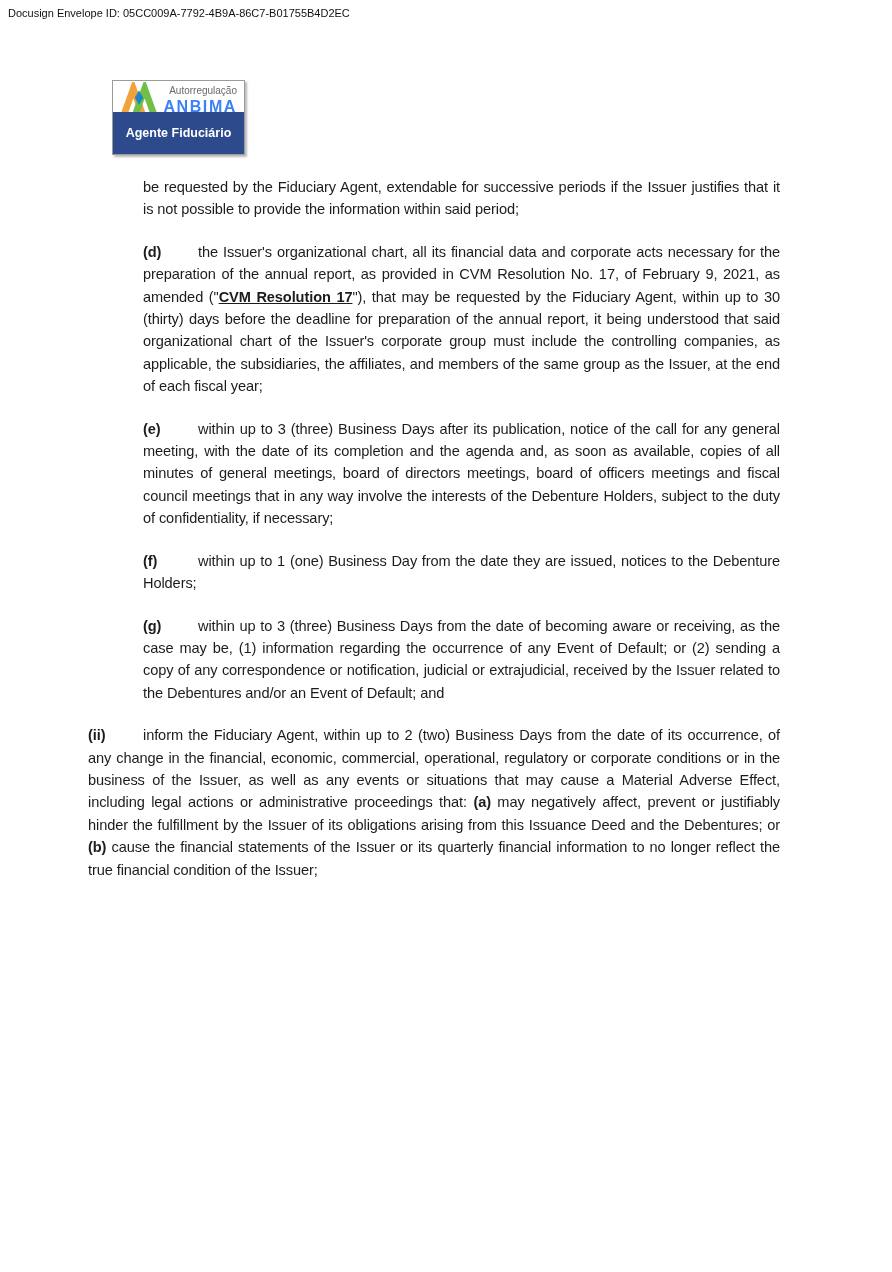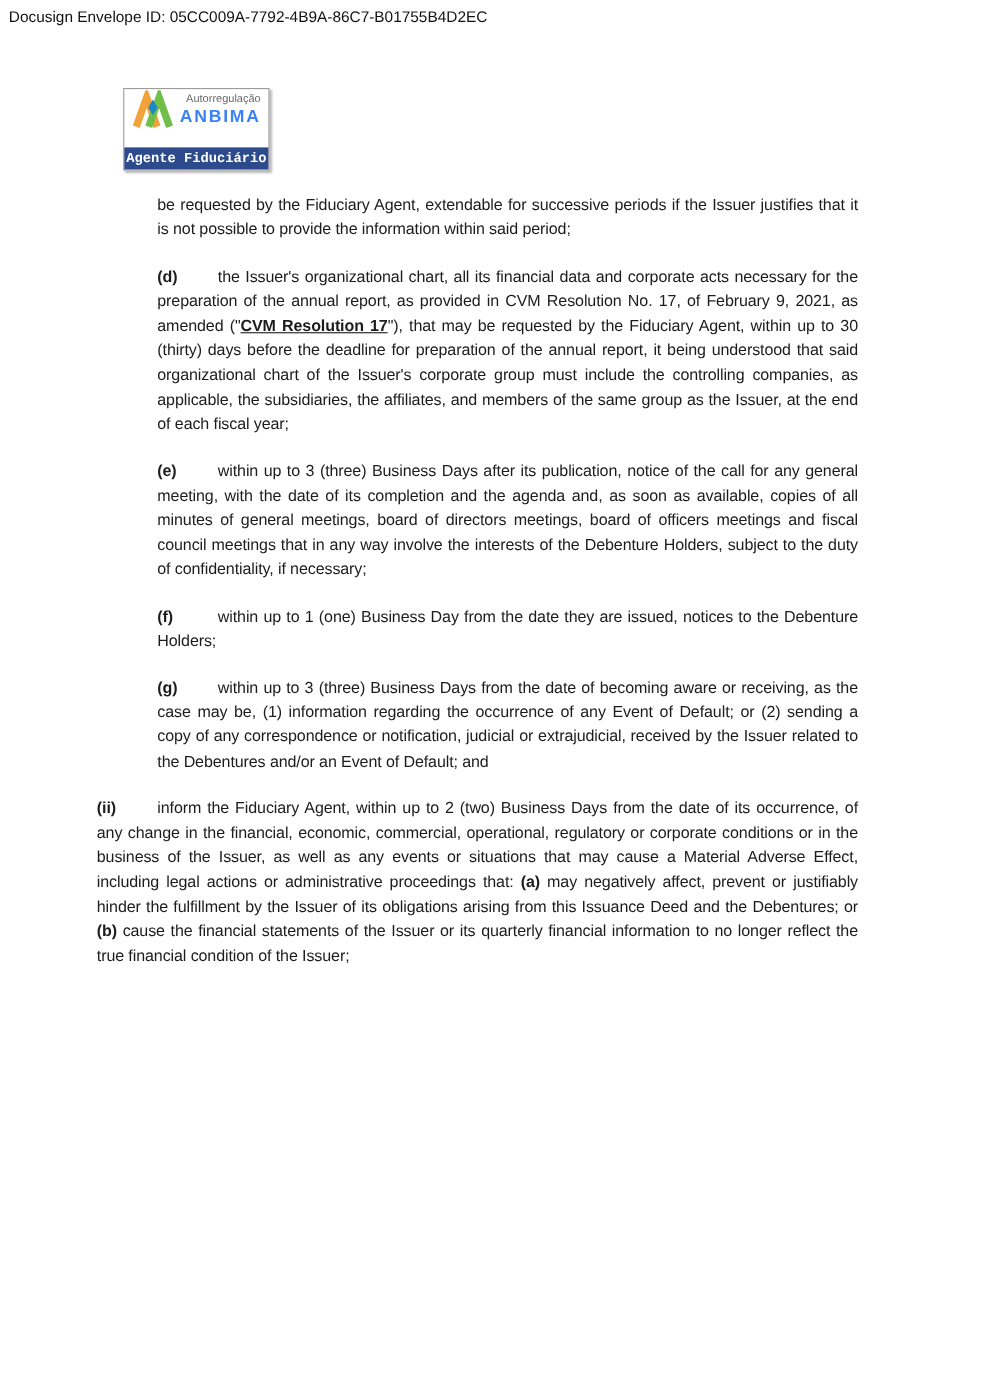--- a/index.html
+++ b/index.html
@@ -9,21 +9,21 @@
     height: 1272px;
     background: #ffffff;
     font-family: "Liberation Sans", sans-serif;
     color: #1c1c1c;
     overflow: hidden;
   }
   .envelope-header {
     position: absolute;
     left: 8px;
     top: 7px;
-    font-size: 14px;
+    font-size: 11px;
     color: #111111;
     white-space: nowrap;
   }
   
   .logo {
     position: absolute;
     left: 112px;
     top: 80px;
     width: 133px;
     height: 75px;
@@ -39,29 +39,28 @@
     padding: 3px 7px 12px 7px;
     box-sizing: border-box;
   }
   .logo-mark { flex: 0 0 auto; }
   .logo-text { flex: 1; text-align: right; line-height: 1; }
   .logo-autorreg { font-size: 10px; color: #6a6a6a; margin-bottom: 3px; }
   .logo-anbima  { font-size: 16px; font-weight: bold; color: #3b82f6; letter-spacing: 1.6px; }
   .logo-band {
     position: absolute;
     left: 0; right: 0; bottom: 0;
-    height: 20px;
+    height: 42px;
     background: var(--band-blue, #2d4b8c);
     color: #ffffff;
     display: flex;
     align-items: center;
     justify-content: center;
     font-size: 12.5px;
     font-weight: bold;
-    font-family: Liberation Mono, monospace;
   }
   
   .doc-body {
     position: absolute;
     left: 88px;
     top: 176px;
     width: 692px;
   }
   .para {
     margin: 0 0 20px 0;

